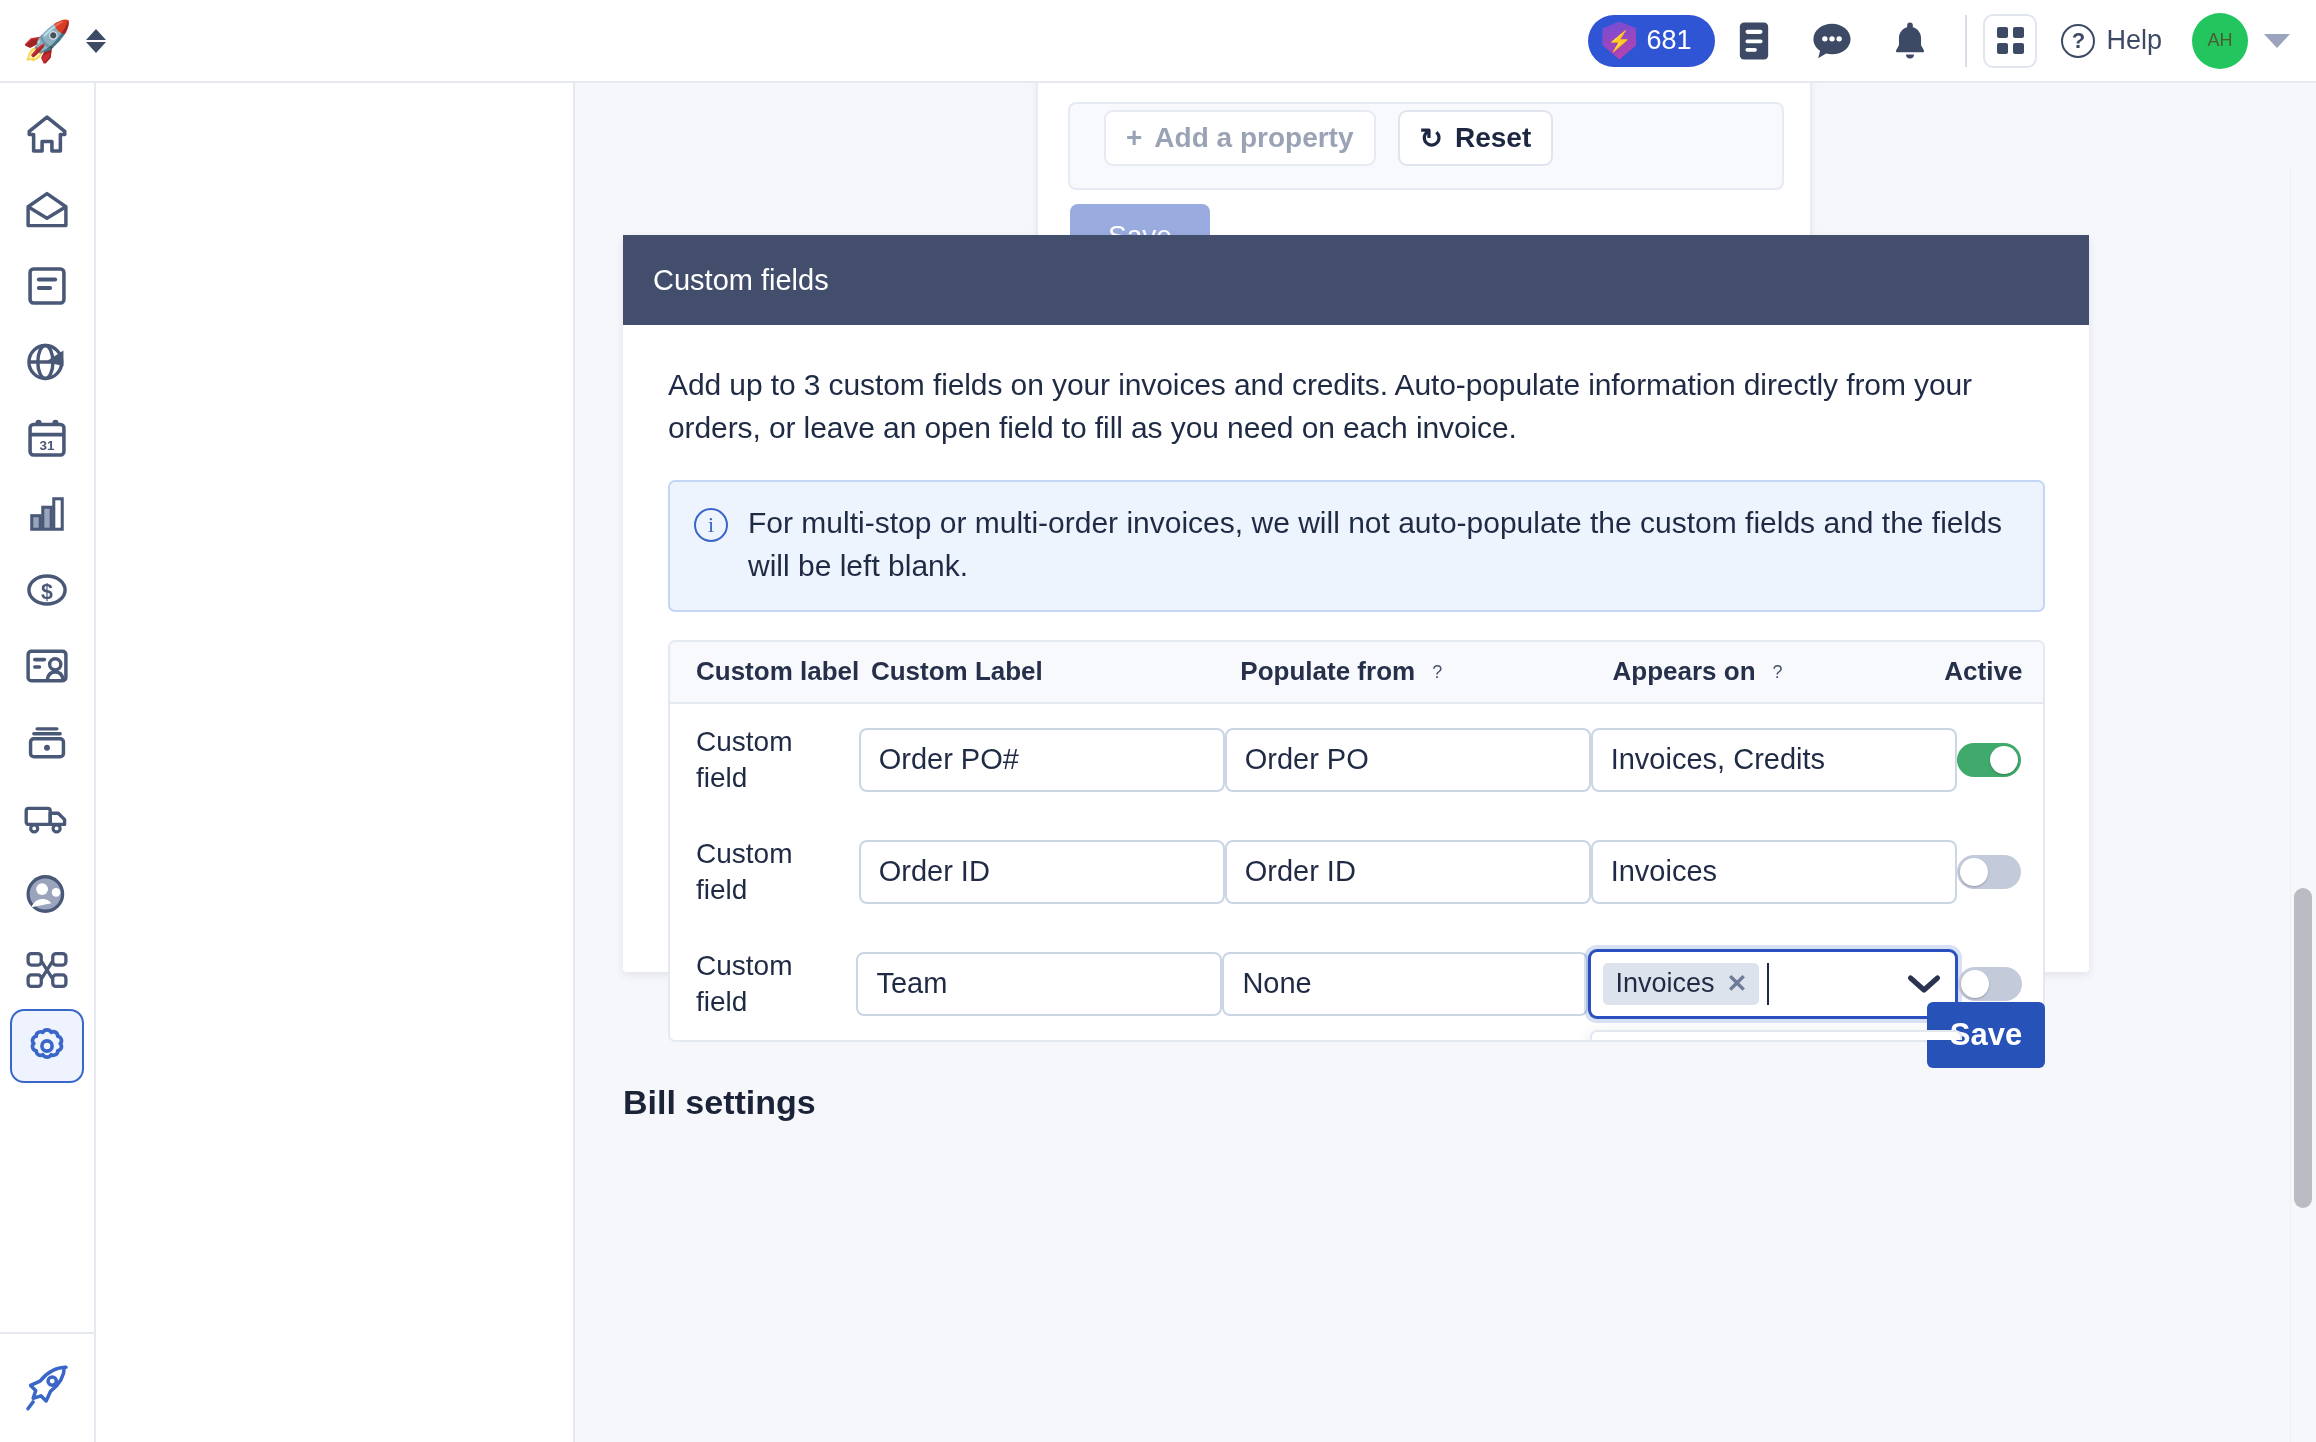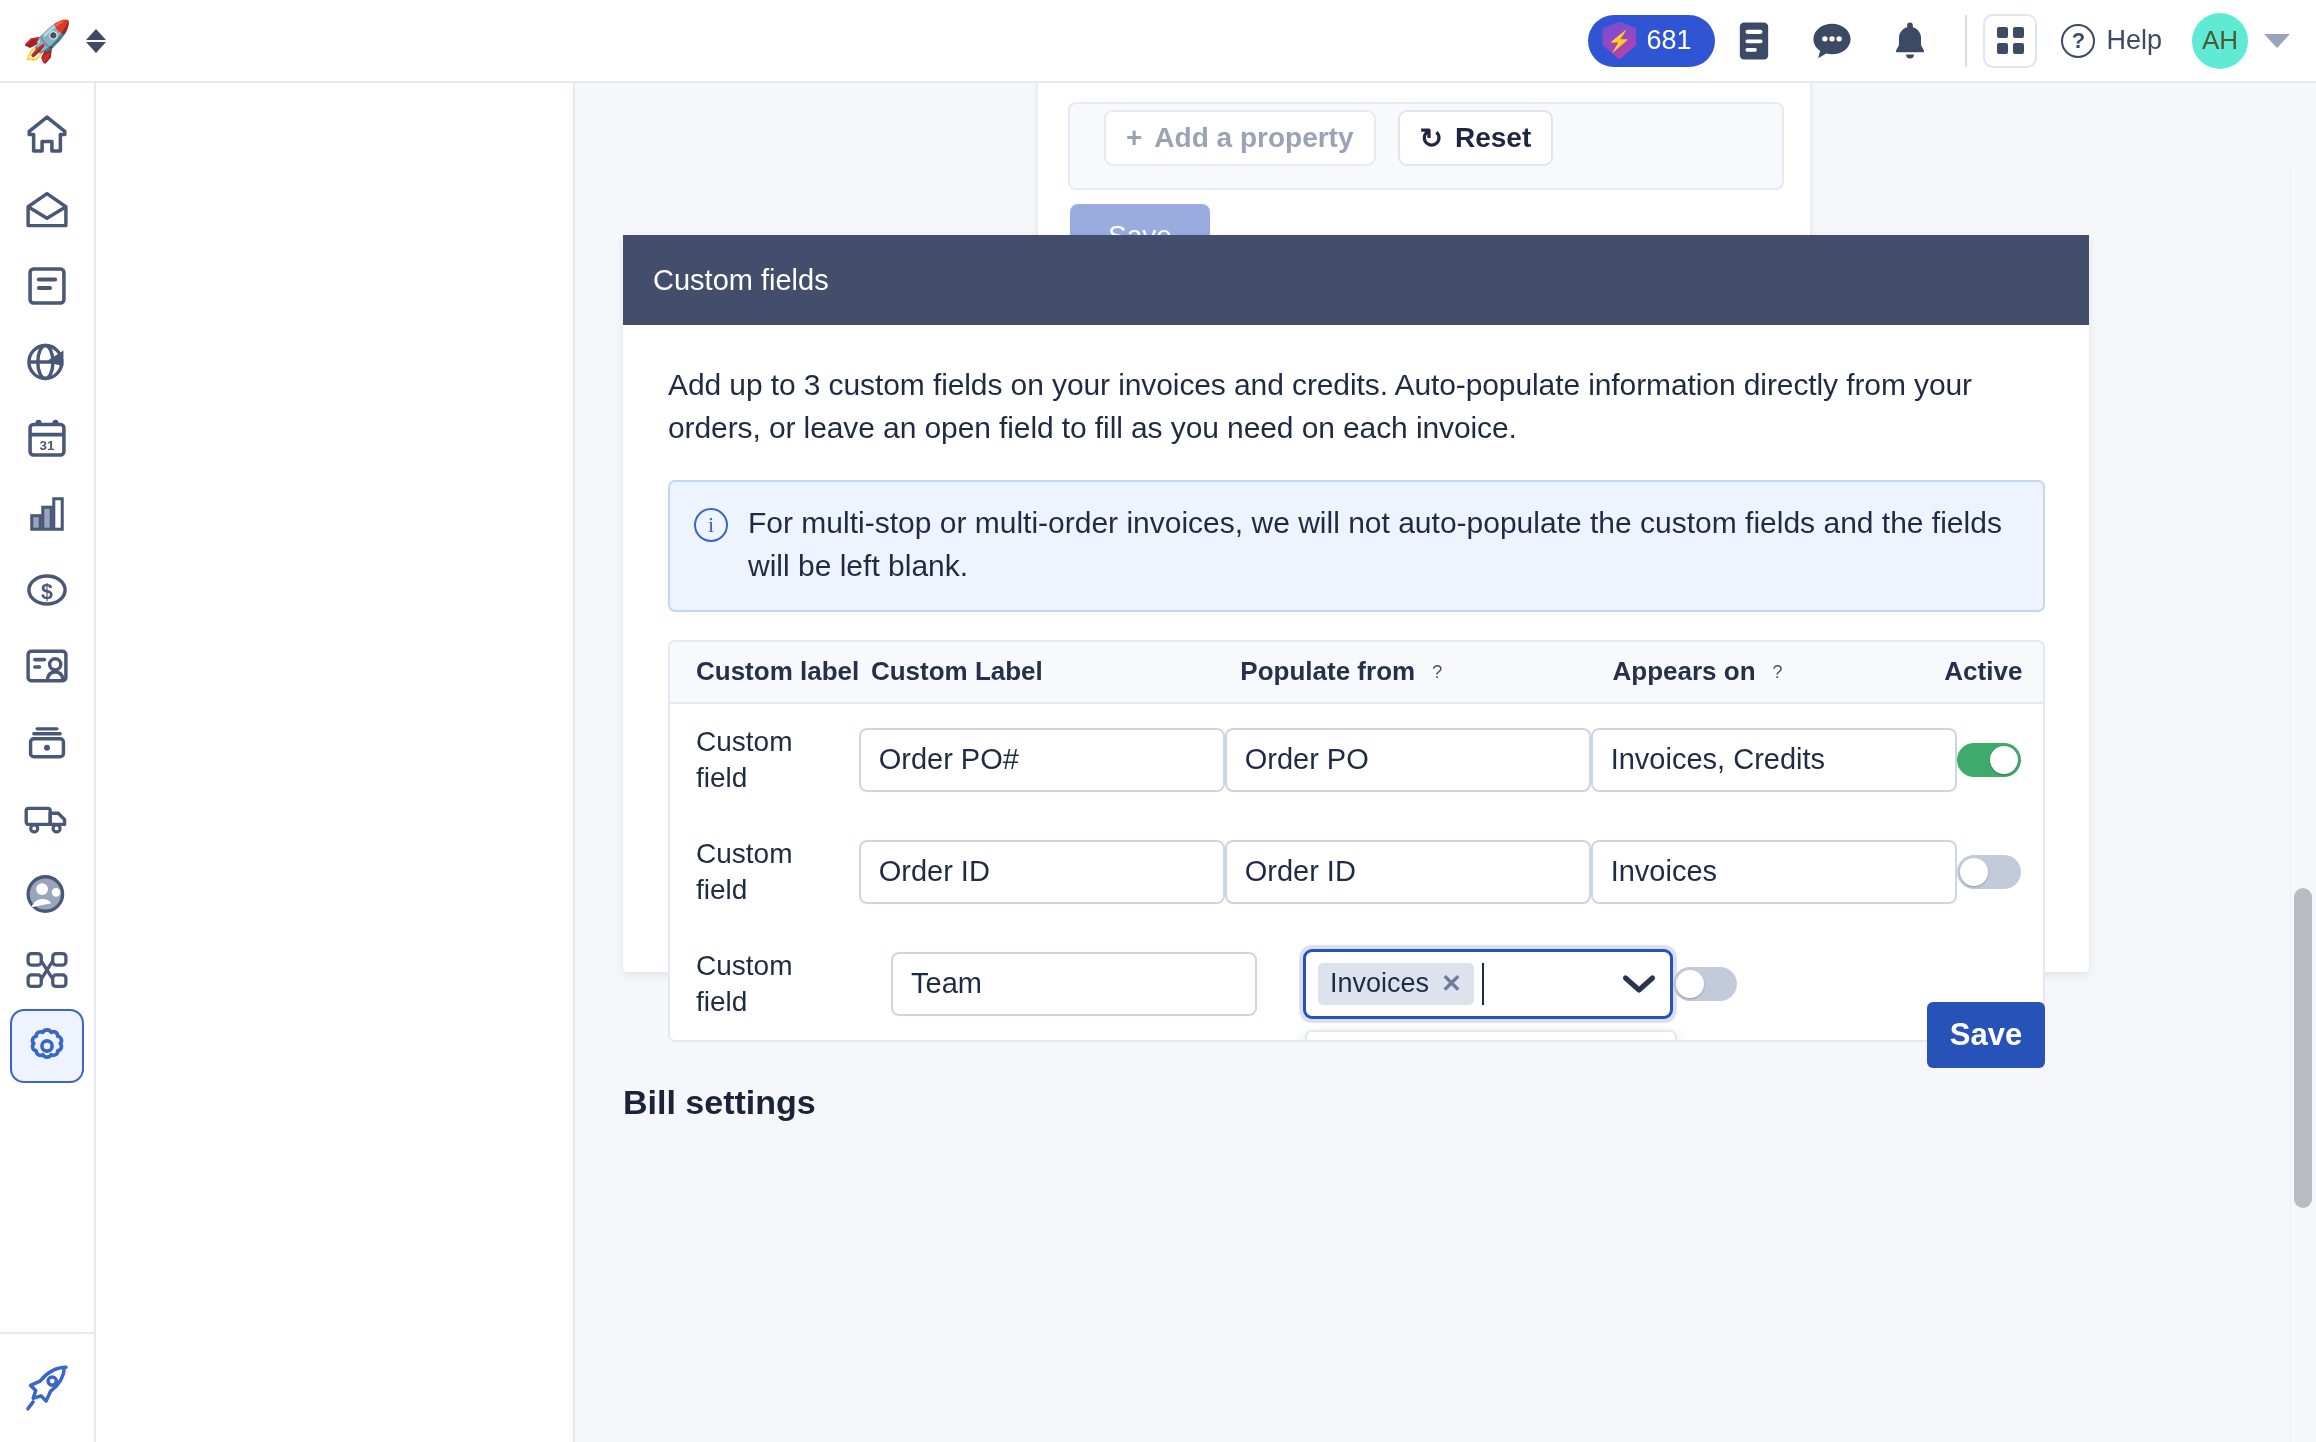--- a/index.html
+++ b/index.html
@@ -45,22 +45,22 @@
     display:flex;align-items:center;justify-content:center;
   }
   .grid-dots { display:grid; grid-template-columns:11px 11px; grid-template-rows:11px 11px; gap:5px; }
   .grid-dots i { background:#3d4a66; border-radius:2px; display:block; }
   #help-btn { display:flex; align-items:center; gap:11px; margin-left:24px; color:#3d4a66; font-size:27px; }
   .circ-q {
     width:34px;height:34px;border:2.5px solid #3d4a66;border-radius:50%;
     display:flex;align-items:center;justify-content:center;font-size:22px;font-weight:bold;
   }
   #avatar {
-    width:56px;height:56px;border-radius:50%;background:#5eead4;color:#4d5a2f;
-    display:flex;align-items:center;justify-content:center;font-size:26px;margin-left:30px;
+    width:56px;height:56px;border-radius:50%;background:#22c55e;color:#4d5a2f;
+    display:flex;align-items:center;justify-content:center;font-size:18px;margin-left:30px;
   }
   #avatar-caret { margin-left:16px; width:0;height:0;border-left:13px solid transparent;border-right:13px solid transparent;border-top:14px solid #9aa5bd; }
 
   
   #rail {
     position:absolute; left:0; top:83px; width:96px; height:1359px;
     background:#ffffff; border-right:2px solid #e6e9f0;
     display:flex; flex-direction:column; align-items:center; padding-top:14px; z-index:30;
   }
   .rail-item {
@@ -482,20 +482,23 @@
             <div class="toggle off">
                 <span class="knob"></span>
               </div>
           </div>
         </div>
 
         <div class="trow">
           <div class="cell-def">Custom field</div>
           <div class="cell-cus">
             <div class="tinput">Team</div>
+          </div>
+          <div class="cell-pop">
+            <div class="tinput">None</div>
           </div>
           <div class="cell-app">
             <div id="ms-control">
               <span id="ms-chip">
                 <span>Invoices</span>
                 <span id="ms-chip-x">✕</span>
               </span>
               <span id="ms-caret-cursor"></span>
               <span id="ms-arrow">
                 <svg width="38" height="24" viewBox="0 0 24 16">

